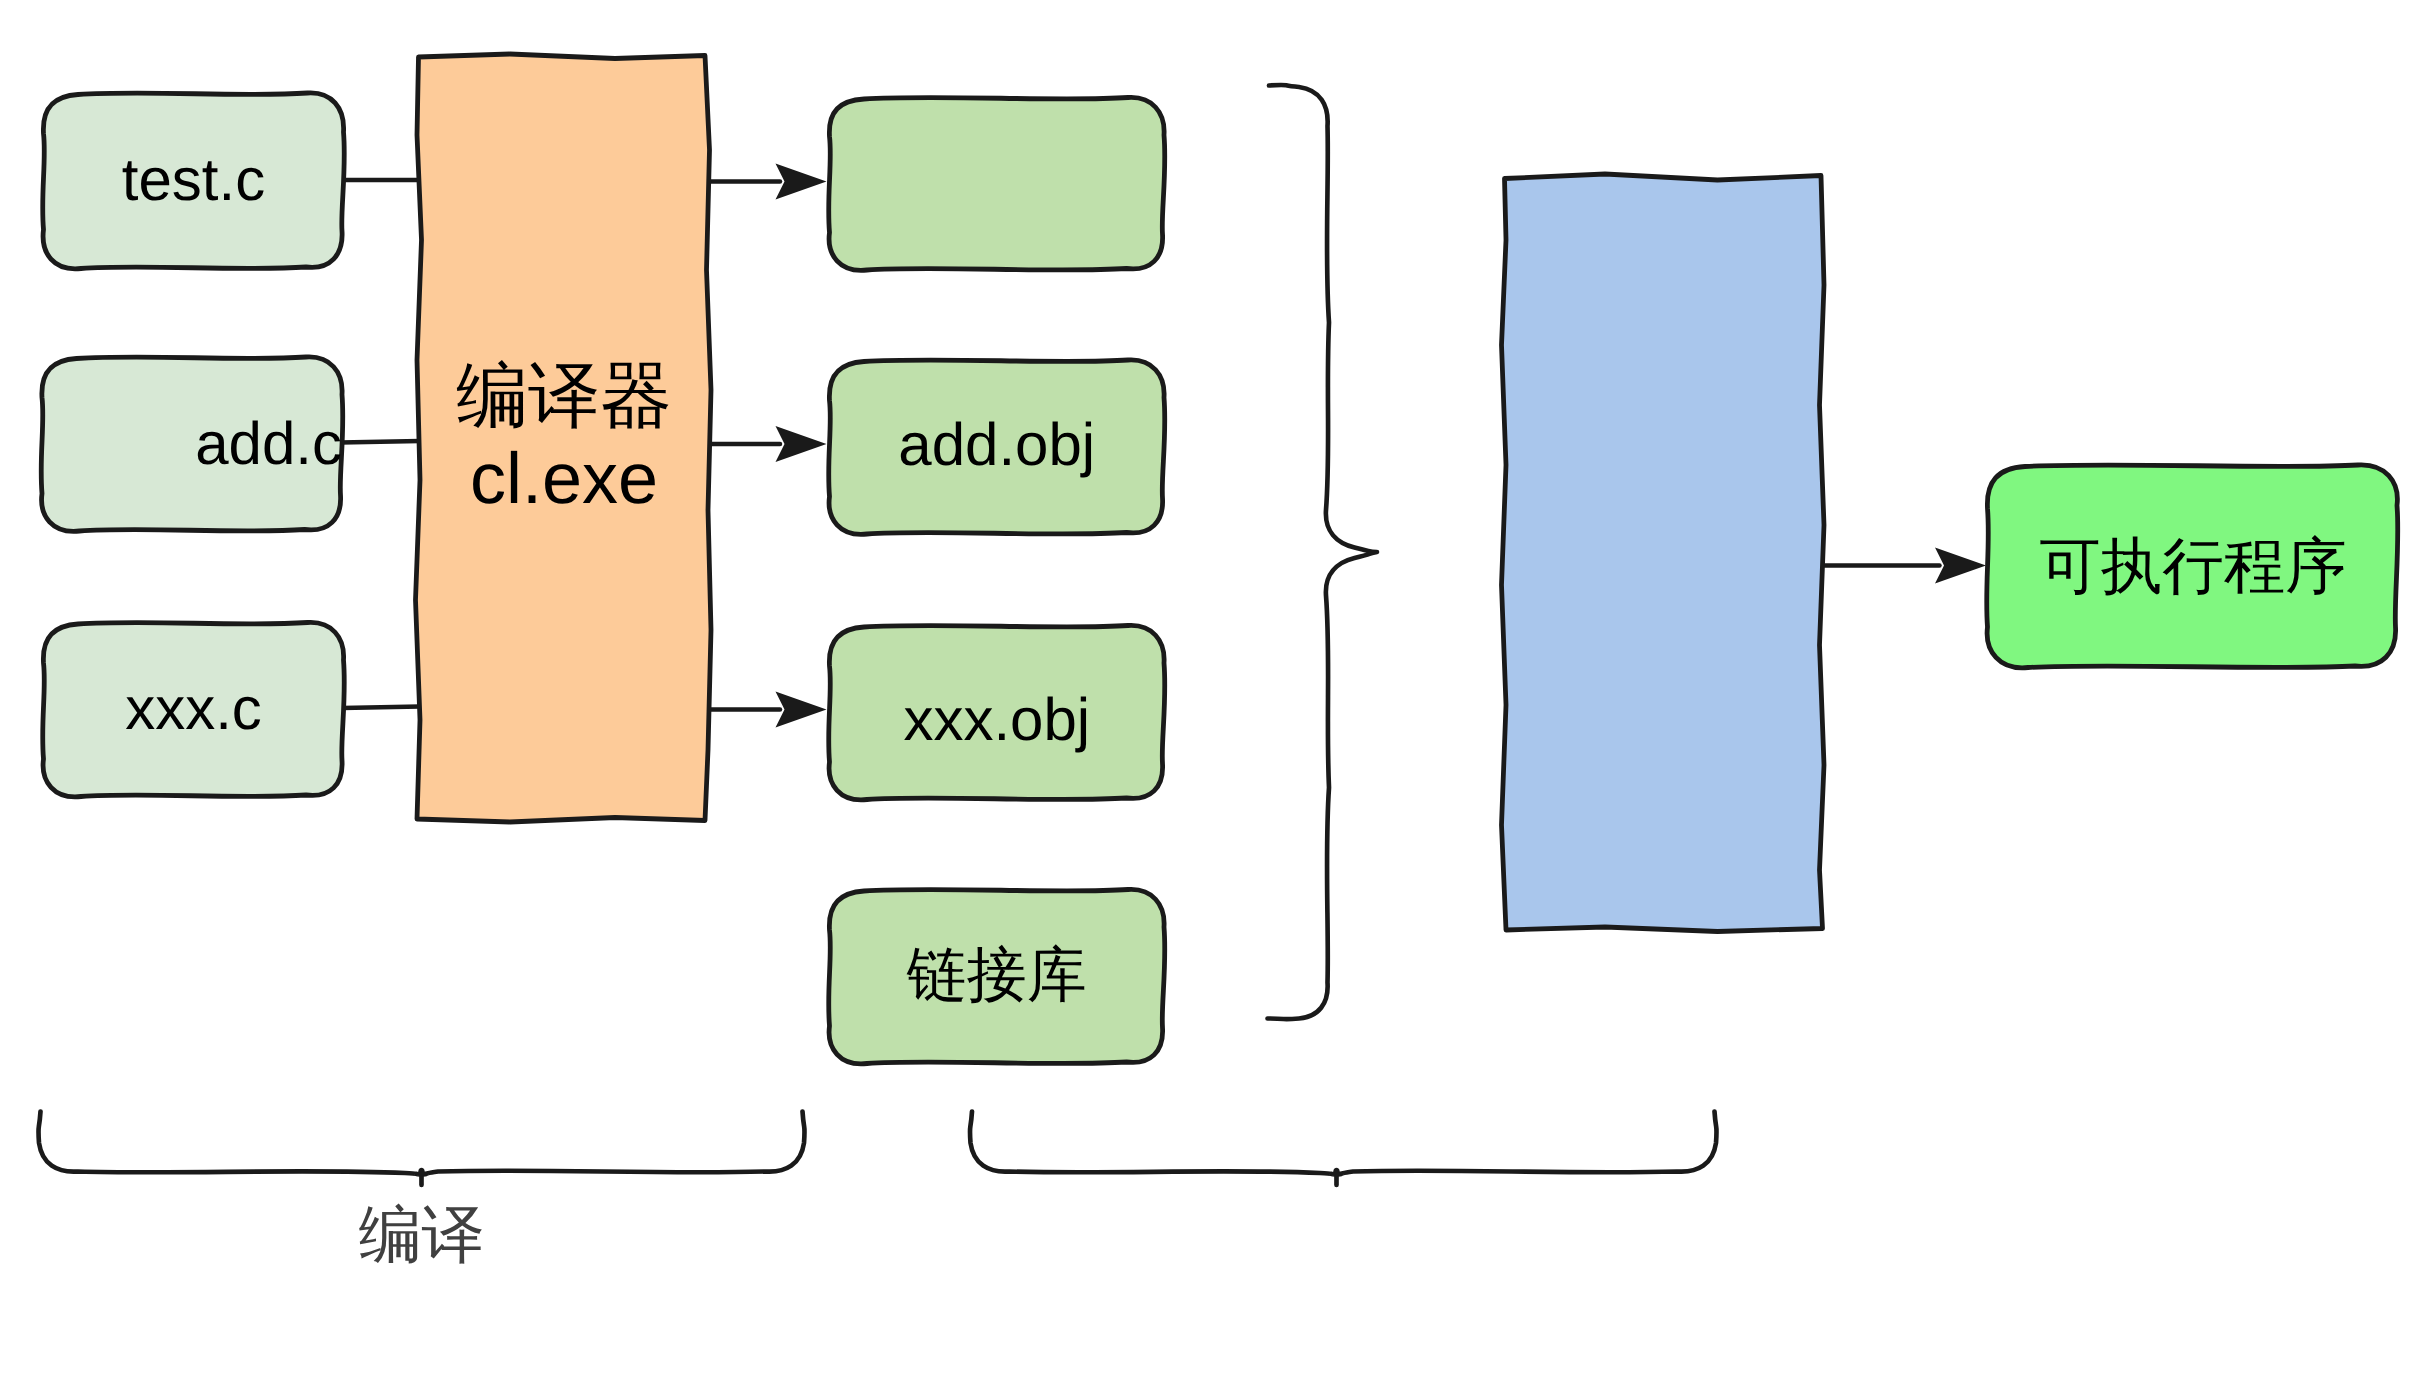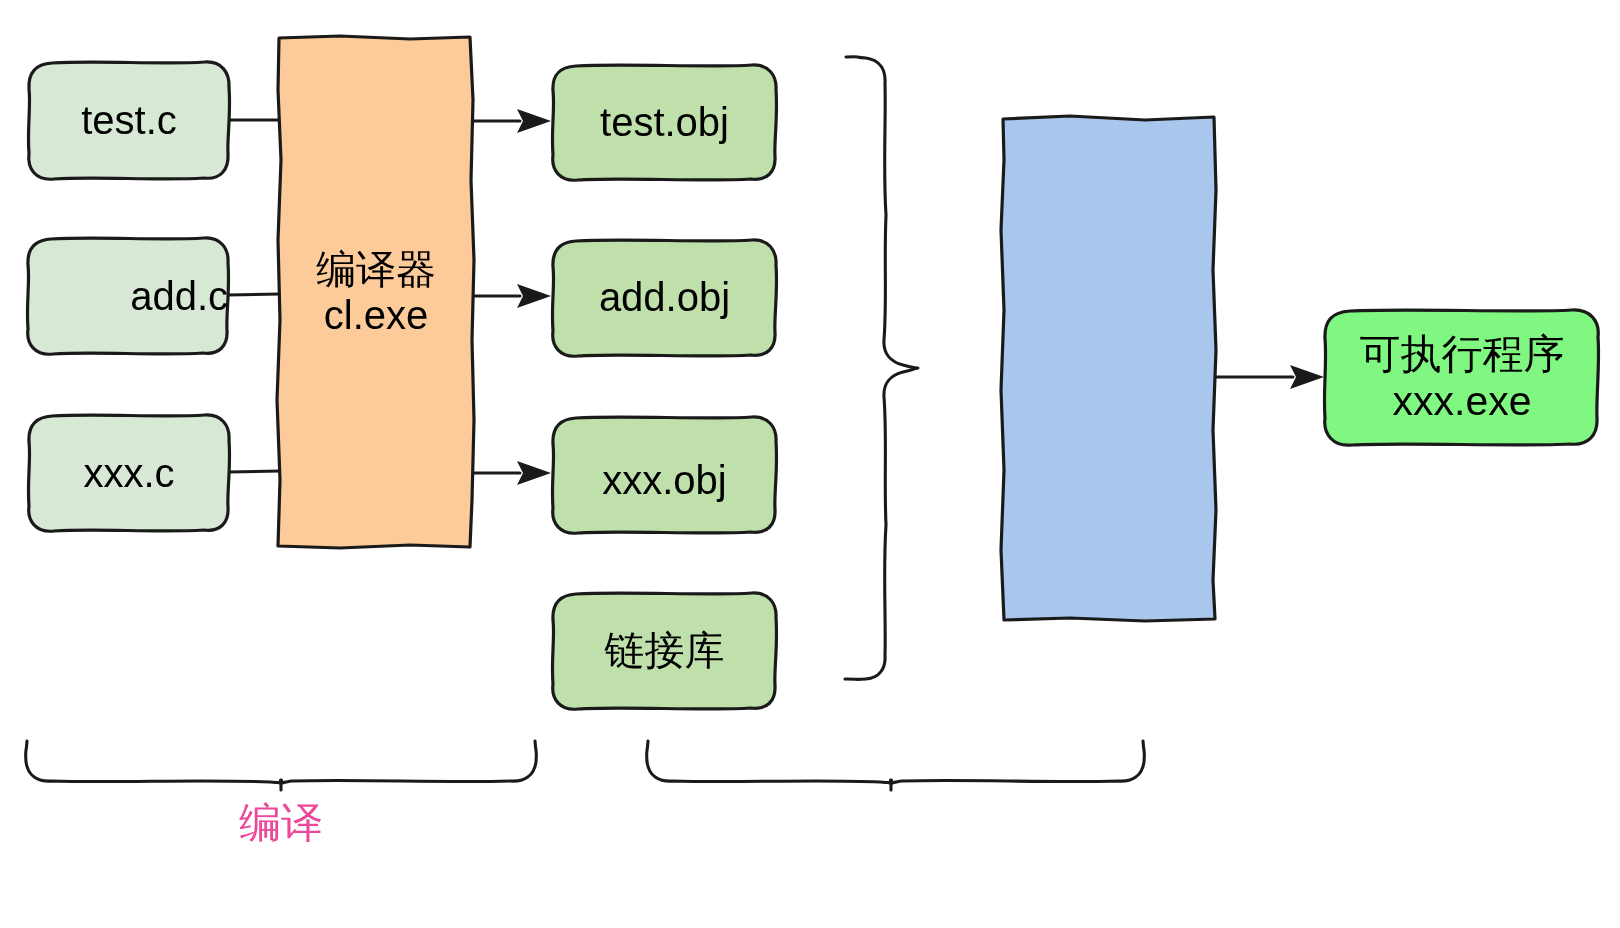--- a/index.html
+++ b/index.html
@@ -59,21 +59,21 @@
     text-align: center;
     color: #000000;
     line-height: 1.14;
     pointer-events: none;
     white-space: pre;
   }
   .label-line { display: block; }
   .caption {
     position: absolute;
     text-align: center;
-    color: #ec4899;
+    color: #404040;
     font-size: 42px;
     line-height: 1.1;
   }
 </style>
 </head>
 <body>
 
 <div id="diagram-root">
 
   <svg class="layer" viewBox="0 0 1620 928">
@@ -194,43 +194,39 @@
   </div>
 
   <div class="node-label" style="left:28px; top:239px; width:200px; height:116px; font-size:40px;align-items:flex-end;">
     <span class="label-line">add.c</span>
   </div>
 
   <div class="node-label" style="left:29px; top:416px; width:200px; height:116px; font-size:40px;">
     <span class="label-line">xxx.c</span>
   </div>
 
-  <div class="node-label" style="left:278px; top:37px; width:196px; height:511px; font-size:40px;">
+  <div class="node-label" style="left:278px; top:37px; width:196px; height:511px; font-size:48px;">
     <span class="label-line">编译器</span>
     <span class="label-line">cl.exe</span>
   </div>
 
-  <div class="node-label" style="left:553px; top:66px; width:223px; height:114px; font-size:40px;">
-    <span class="label-line">test.obj</span>
-  </div>
 
   <div class="node-label" style="left:553px; top:241px; width:223px; height:114px; font-size:40px;">
     <span class="label-line">add.obj</span>
   </div>
 
   <div class="node-label" style="left:553px; top:424px; width:223px; height:114px; font-size:40px;">
     <span class="label-line">xxx.obj</span>
   </div>
 
   <div class="node-label" style="left:553px; top:594px; width:223px; height:114px; font-size:40px;">
     <span class="label-line">链接库</span>
   </div>
 
 
   <div class="node-label" style="left:1325px; top:309px; width:274px; height:137px; font-size:41px;">
     <span class="label-line">可执行程序</span>
-    <span class="label-line">xxx.exe</span>
   </div>
 
   <div class="caption" style="left:181px; top:800px; width:200px;">编译</div>
 
 
 </div>
 
 </body></html>

